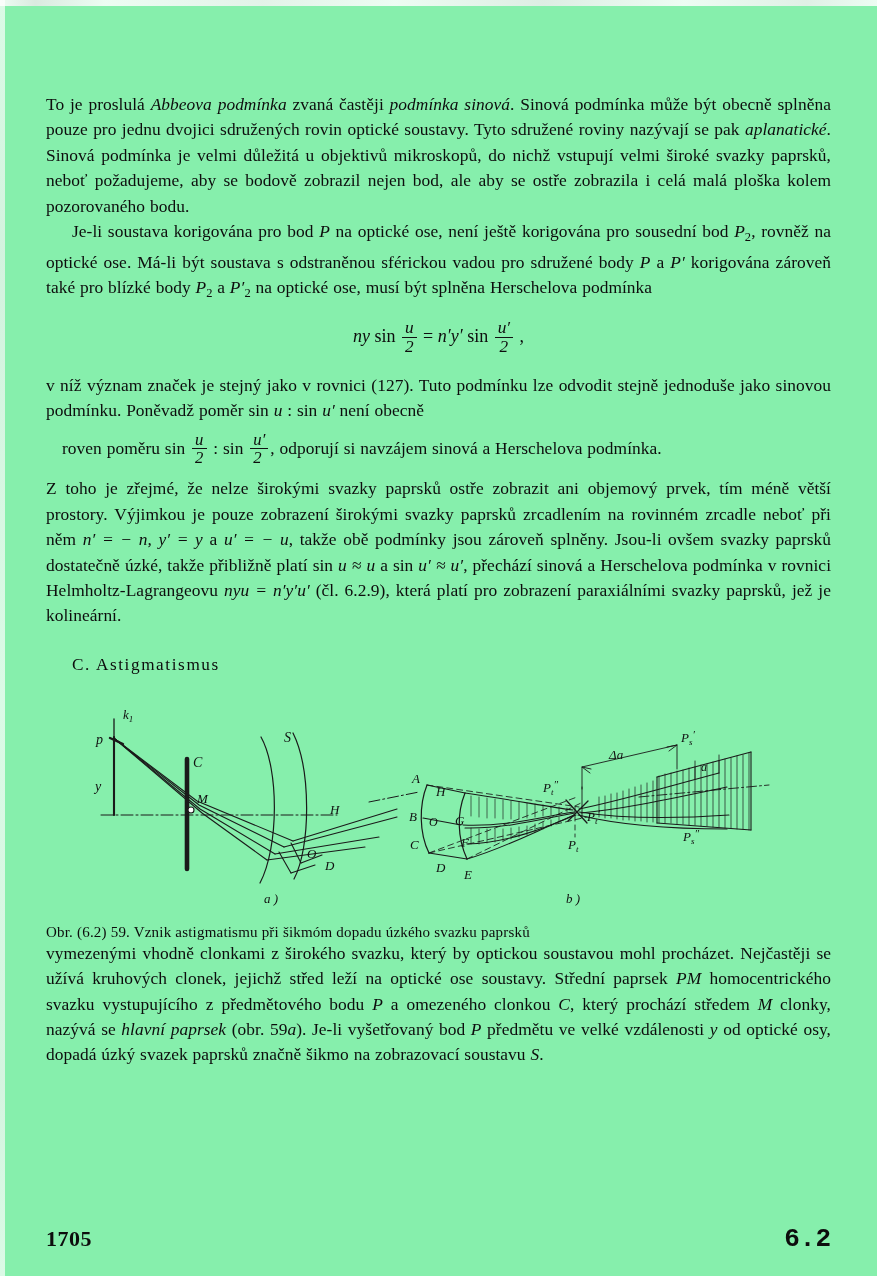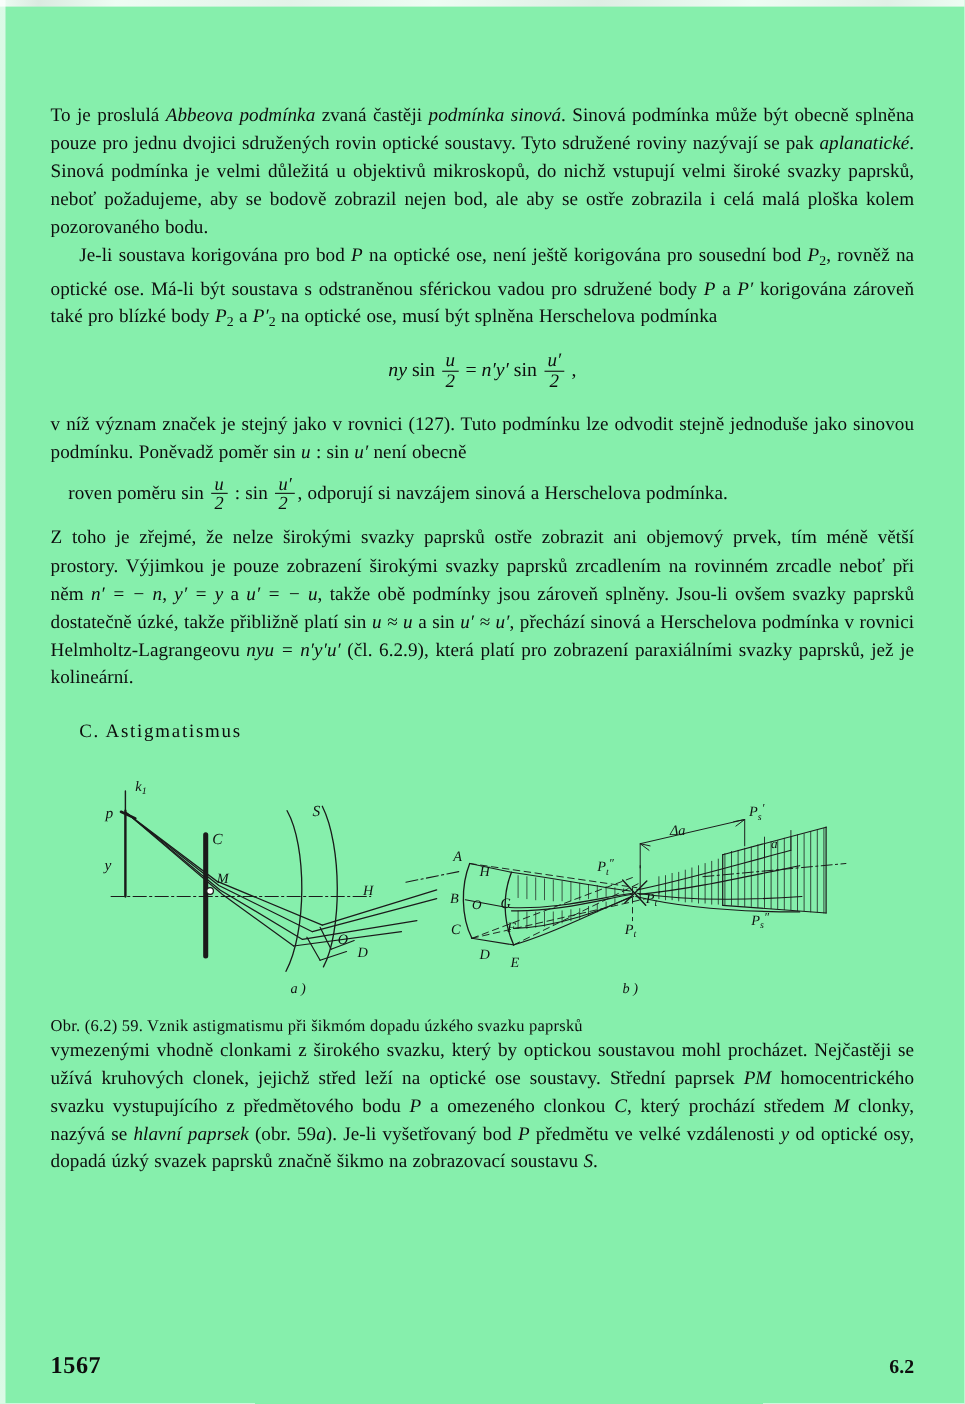--- a/index.html
+++ b/index.html
@@ -95,22 +95,23 @@
     justify-content: space-between;
     align-items: baseline;
   }
   .folio {
     font-size: 22px;
     font-weight: bold;
     letter-spacing: .5px;
     font-family: "Liberation Serif","DejaVu Serif",serif;
   }
   .section-no {
-    font-size: 18px;
+    font-size: 26px;
     font-weight: bold;
+    font-family: Liberation Mono, monospace;
   }
   svg text {
     font-family: "Liberation Serif","DejaVu Serif",serif;
     font-style: italic;
     fill: #111;
   }
 </style>
 </head>
 <body>
 
@@ -317,16 +318,16 @@
       </svg>
 
       <p class="fig-caption">Obr. (6.2) 59. Vznik astigmatismu při šikmóm dopadu úzkého svazku paprsků</p>
     </div>
 
     <p class="body-text after-figure"><span>vymezenými vhodně clonkami z širokého svazku, který by optickou soustavou mohl procházet. Nejčastěji se užívá kruhových clonek, jejichž střed leží na optické ose soustavy. Střední paprsek </span><span class="math">PM</span><span> homocentrického svazku vystupujícího z předmětového bodu </span><span class="math">P</span><span> a omezeného clonkou </span><span class="math">C</span><span>, který prochází středem </span><span class="math">M</span><span> clonky, nazývá se </span><span class="it">hlavní paprsek</span><span> (obr. 59</span><span class="it">a</span><span>). Je-li vyšetřovaný bod </span><span class="math">P</span><span> předmětu ve velké vzdálenosti </span><span class="math">y</span><span> od optické osy, dopadá úzký svazek paprsků značně šikmo na zobrazovací soustavu </span><span class="math">S</span><span>.</span></p>
 
   </div>
 
   <div class="footer">
-    <span class="folio">1567</span>
+    <span class="folio">1705</span>
     <span class="section-no">6.2</span>
   </div>
 </div>
 
 </body></html>

